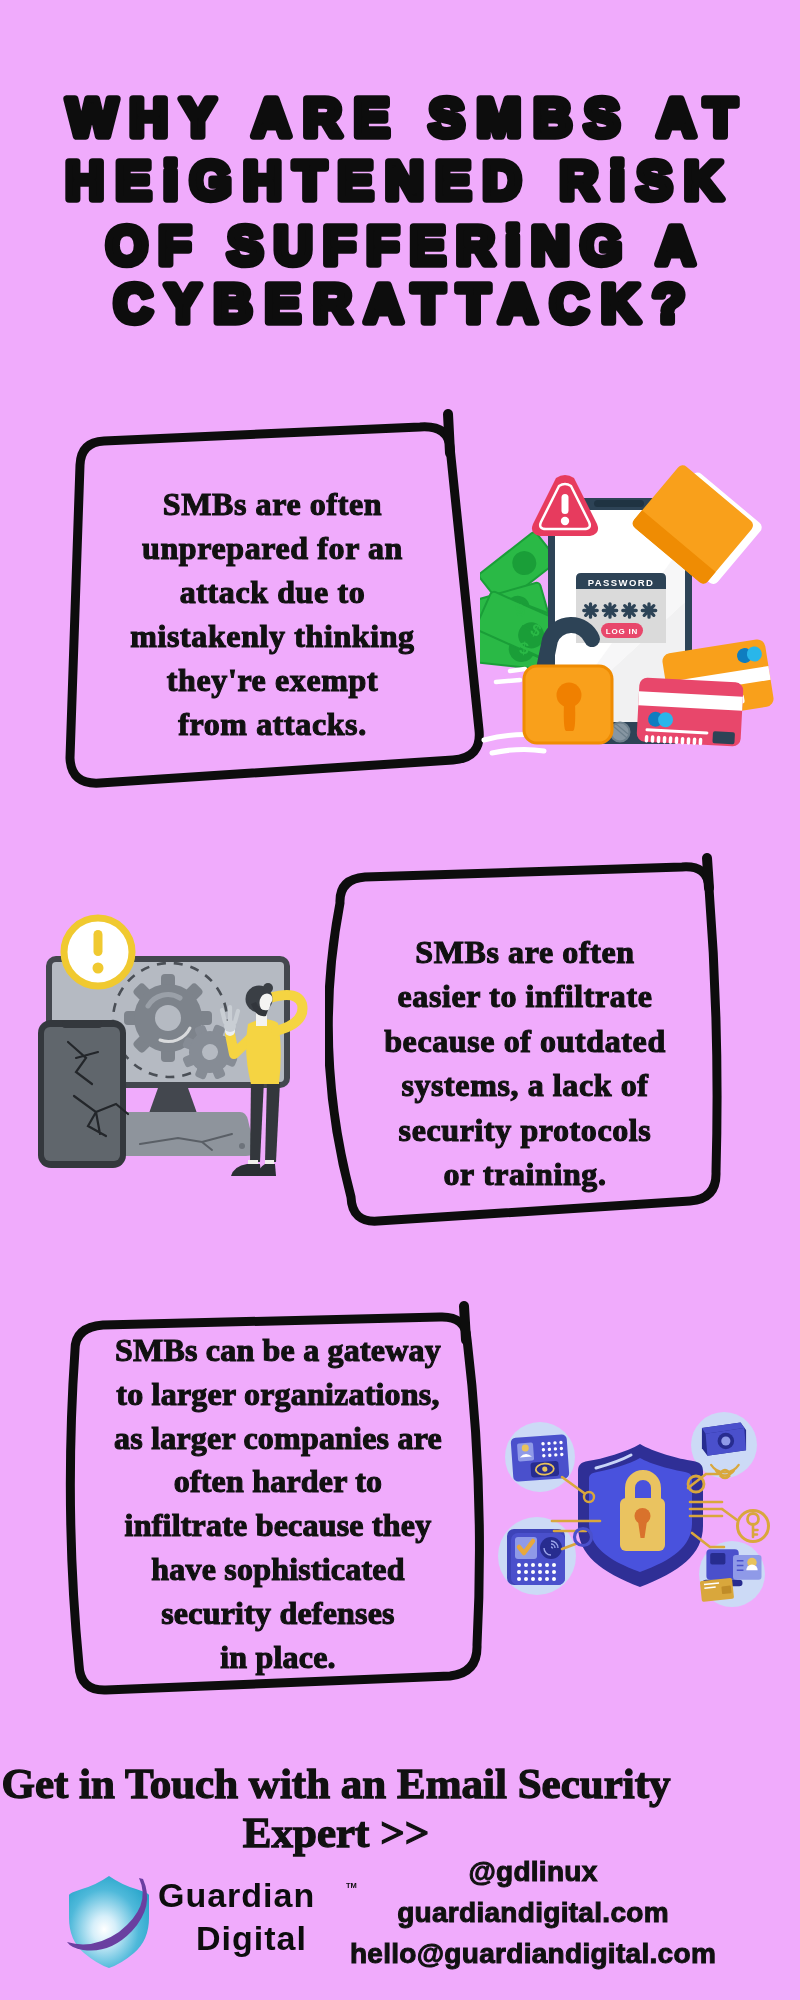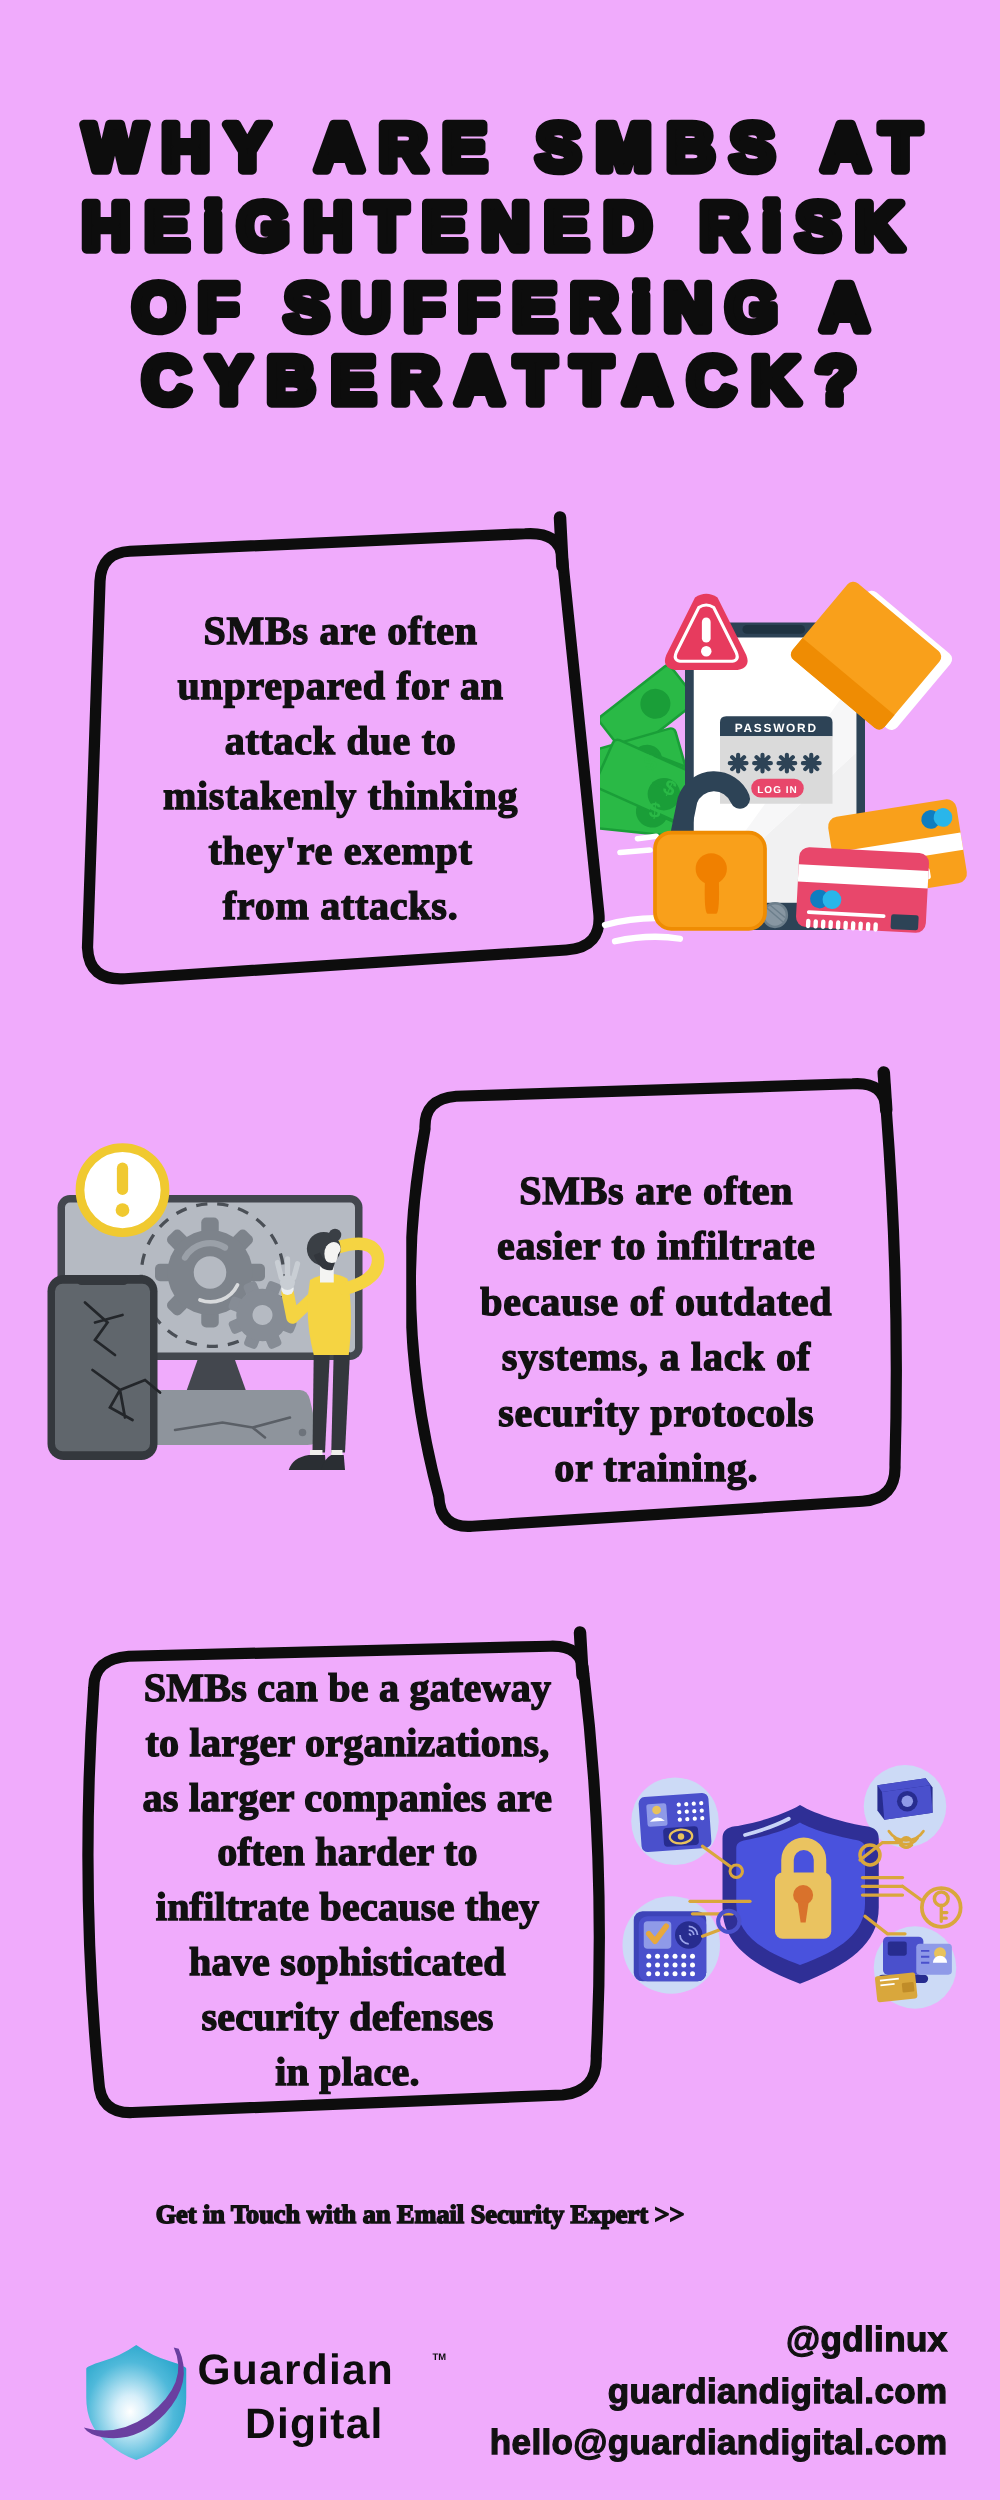--- a/index.html
+++ b/index.html
@@ -2,22 +2,22 @@
 <html><head>
 <meta charset="utf-8">
 <style>
 html,body{margin:0;padding:0;}
 #page{position:relative;width:800px;height:2000px;background:#f0abfc;overflow:hidden;font-family:"Liberation Sans",sans-serif;}
 .abs{position:absolute;}
 .t{position:absolute;font-weight:bold;color:#111;text-align:center;font-family:Liberation Serif, serif;-webkit-text-stroke:1.1px #111;}
 #t1{left:85px;top:482px;width:375px;font-size:32px;line-height:44px;letter-spacing:0.6px;}
 #t2{left:345px;top:930px;width:360px;font-size:32px;line-height:44.4px;letter-spacing:0.6px;}
 #t3{left:78px;top:1329px;width:400px;font-size:32px;line-height:43.8px;letter-spacing:0.2px;}
-#cta{left:0px;top:1759px;width:672px;font-size:21px;-webkit-text-stroke:1.3px #111;}
-#contact{position:absolute;right:42px;top:1851px;width:450px;text-align:right;font-weight:bold;color:#111;font-size:28px;line-height:41px;-webkit-text-stroke:1px #111;letter-spacing:0.3px;}
+#cta{left:0px;top:1759px;width:672px;font-size:43px;-webkit-text-stroke:1.3px #111;}
+#contact{position:absolute;right:42px;top:1851px;width:450px;text-align:center;font-weight:bold;color:#111;font-size:28px;line-height:41px;-webkit-text-stroke:1px #111;letter-spacing:0.3px;}
 </style>
 </head>
 <body>
 <div id="page">
 
 <svg class="abs" style="left:0;top:0;" width="800" height="400" viewBox="0 0 800 400">
   <g fill="#0d0d0d" stroke="#0d0d0d" stroke-width="7.5" stroke-linejoin="round" stroke-linecap="round" font-family="Liberation Sans" font-weight="bold" font-size="53" text-anchor="middle">
     <text x="408" y="136" letter-spacing="12.5">WHY ARE SMBS AT</text>
     <text x="400" y="199" letter-spacing="12">HEiGHTENED RiSK</text>
     <text x="406" y="264" letter-spacing="11">OF SUFFERiNG A</text>

